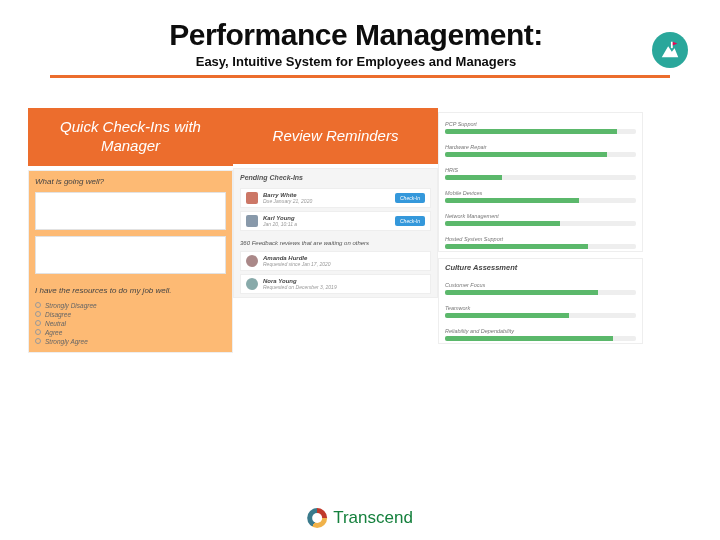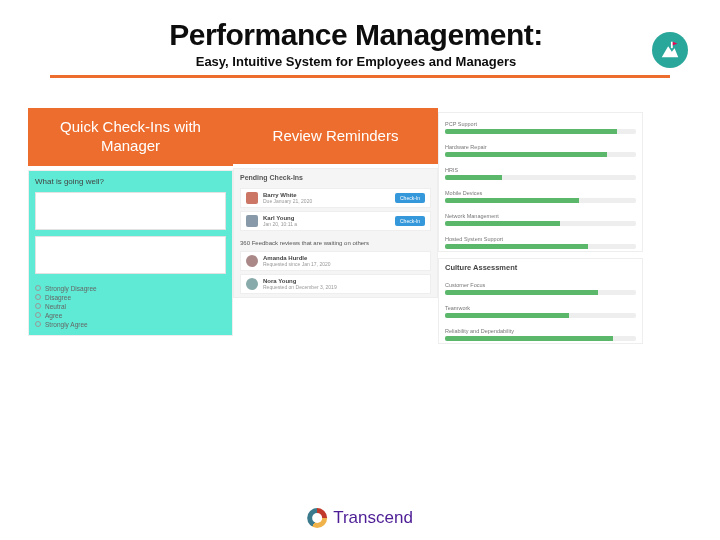--- a/index.html
+++ b/index.html
@@ -37,37 +37,38 @@
   }
   .header-logo svg { width: 22px; height: 22px; }
   .orange-bar {
     height: 3px;
     background: #ec6d2d;
     margin: 6px 50px 0 50px;
   }
   .columns {
     display: flex;
     padding: 30px 28px 0 28px;
+    font-style: italic;
   }
   .col {
     width: 205px;
   }
   .col-title {
     background: #ec6d2d;
     color: #fff;
     font-size: 15px;
     font-weight: 400;
     text-align: center;
     padding: 10px 6px;
     min-height: 56px;
     display:flex;align-items:center;justify-content:center;
     line-height: 1.25;
   }
   .panel {
-    background: #5eead4;
+    background: #fdba74;
     border: 1px solid #eee;
     margin-top: 4px;
     font-size: 7px;
     color: #555;
   }
   
   .q {
     font-size: 8px;
     color: #444;
     padding: 6px 6px 2px 6px;
@@ -107,21 +108,21 @@
   .skill-label { font-size:5.5px; color:#777; margin-top:4px;}
   .bar-track { height:5px; background:#eee; border-radius:2px; margin-top:2px; overflow:hidden;}
   .bar-fill { height:100%; background:#5bb86b; }
   .panel.c3 { background:#fff; }
   .panel.c3 + .panel.c3 { margin-top:6px; }
   
   .footer-logo {
     position:absolute;
     bottom:12px; left:50%; transform:translateX(-50%);
     display:flex; align-items:center; gap:6px;
-    color:#4c1d95; font-size:17px; font-weight:400;
+    color:#15803d; font-size:17px; font-weight:400;
   }
   .footer-logo .mark {
     width:20px;height:20px;border-radius:50%;
     position:relative;
     background:conic-gradient(#c0392b 0 90deg,#f0b24a 90deg 210deg,#3a7a8c 210deg 360deg);
   }
   .footer-logo .mark::after{
     content:"";position:absolute;inset:5px;background:#fff;border-radius:50%;
   }
 </style>
@@ -142,20 +143,21 @@
 <div class="orange-bar"></div>
 
 <div class="columns">
 
   <div class="col">
     <div class="col-title">Quick Check-Ins with Manager</div>
     <div class="panel">
       <div class="q">What is going well?</div>
       <div class="ta"></div>
       <div class="ta"></div>
+      <div class="q">I have the resources to do my job well.</div>
       <div class="radio-list">
         <div class="radio-row">
             <span class="radio-dot"></span>
             <span>Strongly Disagree</span>
           </div>
         <div class="radio-row">
             <span class="radio-dot"></span>
             <span>Disagree</span>
           </div>
         <div class="radio-row">

